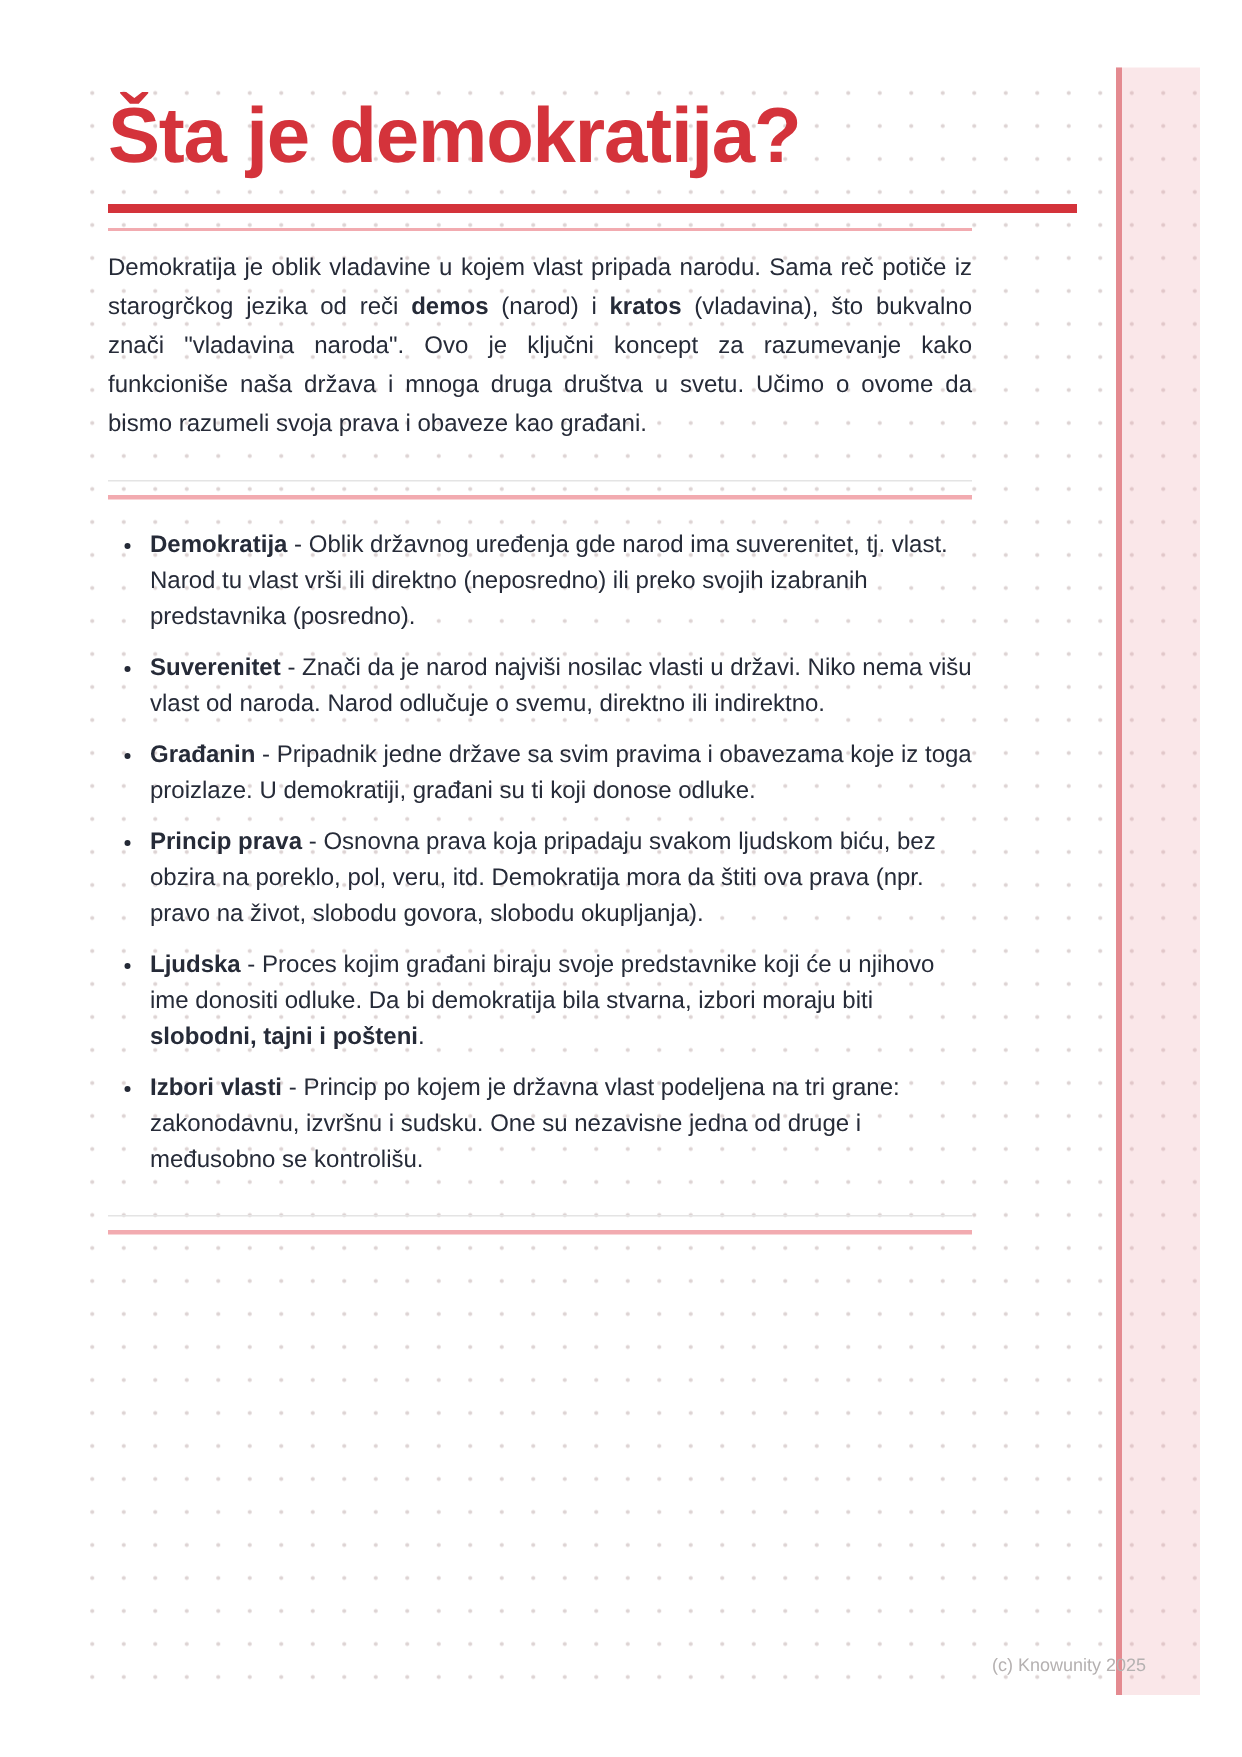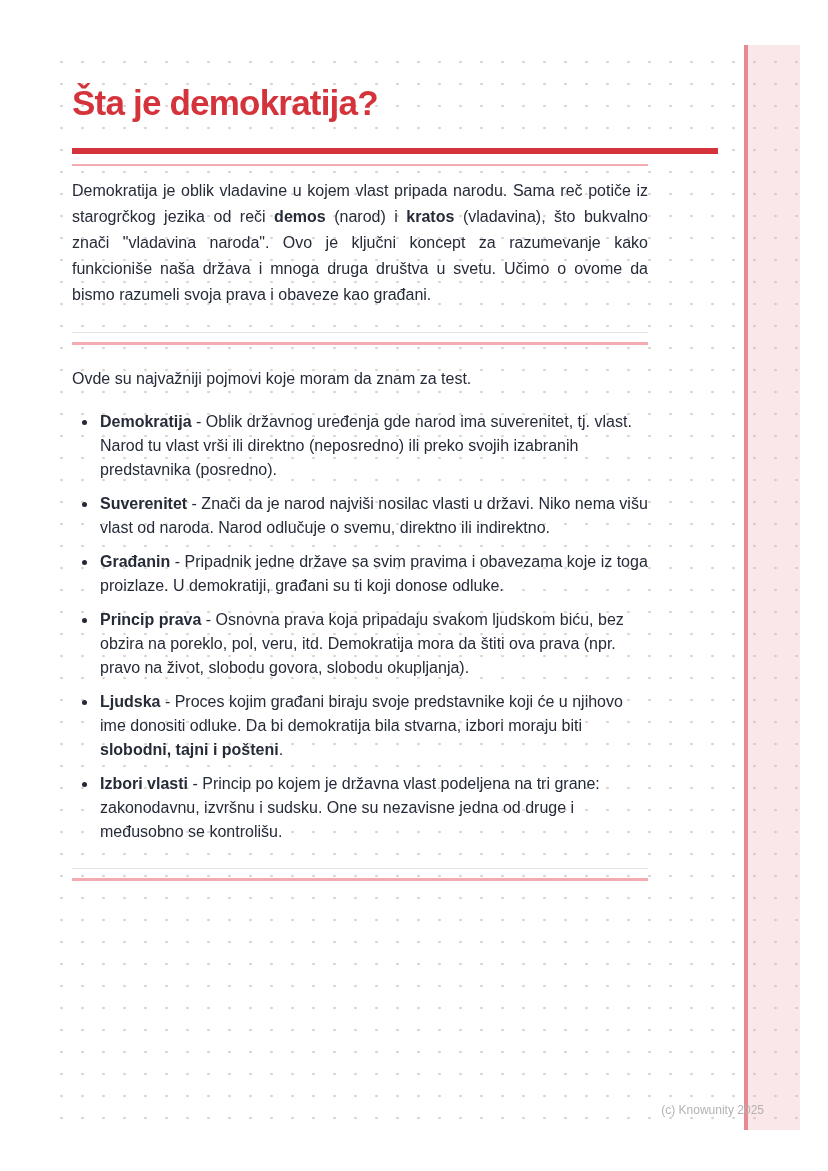--- a/index.html
+++ b/index.html
@@ -24,22 +24,22 @@
     width: 56px; height: 100%;
     background: rgba(238, 170, 176, 0.28);
     border-left: 4px solid #e48a90;
   }
   .content {
     position: absolute;
     left: 27px; top: 0;
     width: 646px;
   }
   h1.title {
-    margin: 35px 0 0 0;
-    font-size: 35px; line-height: 46px;
+    margin: 23px 0 0 0;
+    font-size: 52px; line-height: 46px;
     font-weight: 800; letter-spacing: -0.8px;
     color: #d4333b;
   }
   .title-rule {
     width: 646px; height: 6px;
     background: #d4333b;
     margin-top: 22px;
   }
   h3.sub {
     margin: 38px 0 0 0;
@@ -111,21 +111,20 @@
     <div class="title-rule"></div>
 
     <div class="sub-rule"></div>
 
     <p class="body-par"><span>Demokratija je oblik vladavine u kojem vlast pripada narodu. Sama reč potiče iz starogrčkog jezika od reči </span><strong>demos</strong><span> (narod) i </span><strong>kratos</strong><span> (vladavina), što bukvalno znači "vladavina naroda". Ovo je ključni koncept za razumevanje kako funkcioniše naša država i mnoga druga društva u svetu. Učimo o ovome da bismo razumeli svoja prava i obaveze kao građani.</span></p>
 
     <div class="divider"></div>
 
     <div class="sec-rule"></div>
 
-    <p class="lead">Ovde su najvažniji pojmovi koje moram da znam za test.</p>
 
     <ul class="terms">
       <li><span class="term">Demokratija</span><span> - Oblik državnog uređenja gde narod ima suverenitet, tj. vlast. Narod tu vlast vrši ili direktno (neposredno) ili preko svojih izabranih predstavnika (posredno).</span><strong></strong><span></span></li>
       <li><span class="term">Suverenitet</span><span> - Znači da je narod najviši nosilac vlasti u državi. Niko nema višu vlast od naroda. Narod odlučuje o svemu, direktno ili indirektno.</span><strong></strong><span></span></li>
       <li><span class="term">Građanin</span><span> - Pripadnik jedne države sa svim pravima i obavezama koje iz toga proizlaze. U demokratiji, građani su ti koji donose odluke.</span><strong></strong><span></span></li>
       <li><span class="term">Princip prava</span><span> - Osnovna prava koja pripadaju svakom ljudskom biću, bez obzira na poreklo, pol, veru, itd. Demokratija mora da štiti ova prava (npr. pravo na život, slobodu govora, slobodu okupljanja).</span><strong></strong><span></span></li>
       <li><span class="term">Ljudska</span><span> - Proces kojim građani biraju svoje predstavnike koji će u njihovo ime donositi odluke. Da bi demokratija bila stvarna, izbori moraju biti </span><strong>slobodni, tajni i pošteni</strong><span>.</span></li>
       <li><span class="term">Izbori vlasti</span><span> - Princip po kojem je državna vlast podeljena na tri grane: zakonodavnu, izvršnu i sudsku. One su nezavisne jedna od druge i međusobno se kontrolišu.</span><strong></strong><span></span></li>
     </ul>
 

